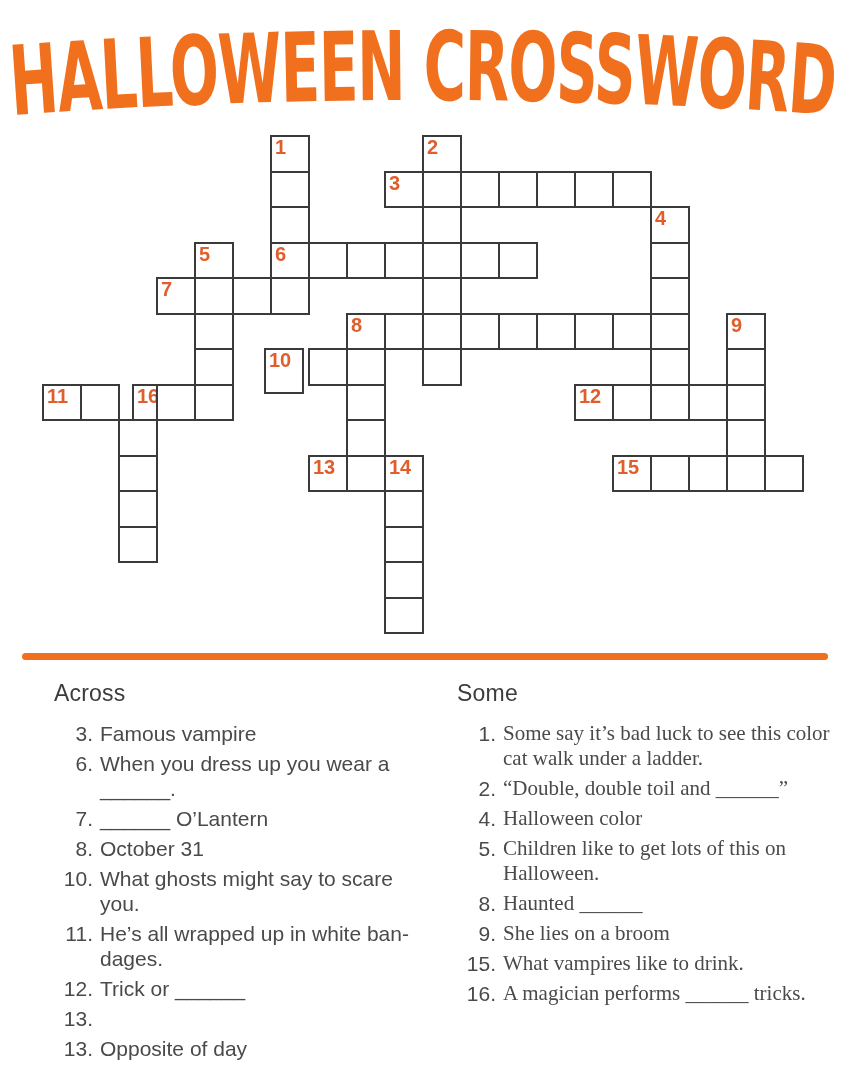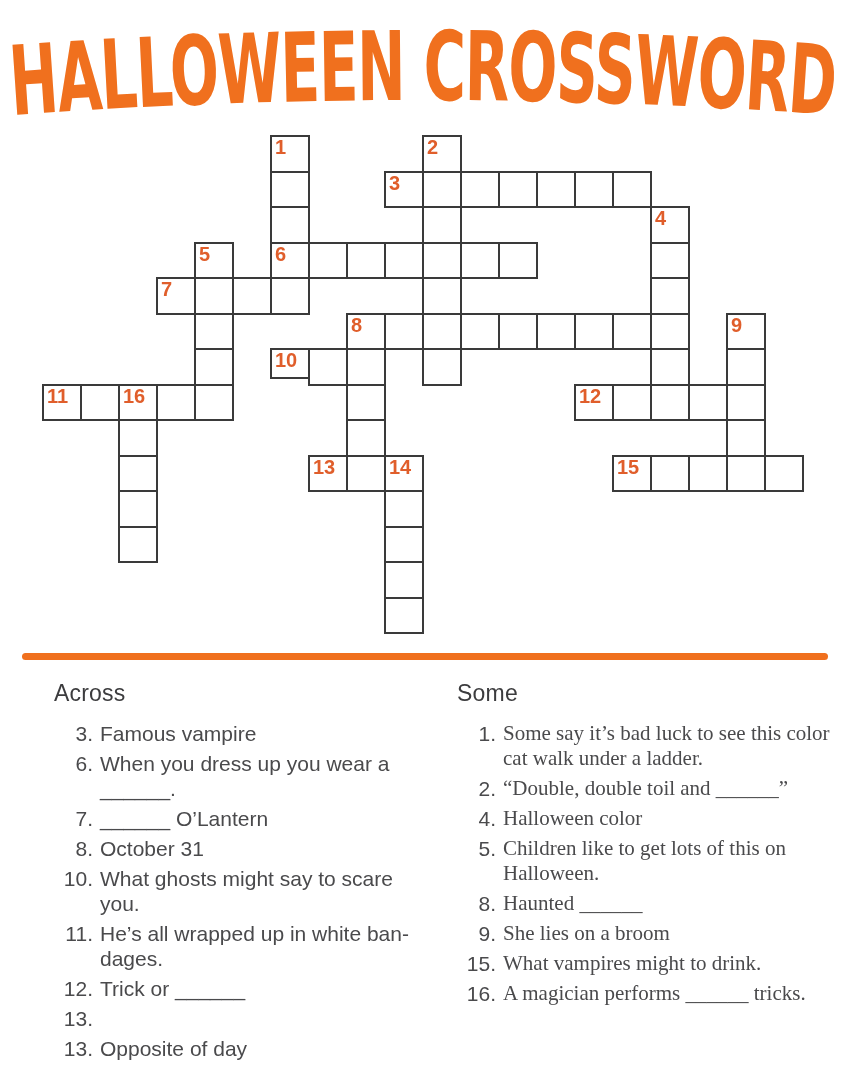--- a/index.html
+++ b/index.html
@@ -111,33 +111,33 @@
       <div class="cell" style="left: 460px; top: 312.5px; width: 40px; height: 37.5px;"></div>
       <div class="cell" style="left: 498px; top: 312.5px; width: 40px; height: 37.5px;"></div>
       <div class="cell" style="left: 536px; top: 312.5px; width: 40px; height: 37.5px;"></div>
       <div class="cell" style="left: 574px; top: 312.5px; width: 40px; height: 37.5px;"></div>
       <div class="cell" style="left: 612px; top: 312.5px; width: 40px; height: 37.5px;"></div>
       <div class="cell" style="left: 650px; top: 312.5px; width: 40px; height: 37.5px;"></div>
       <div class="cell" style="left: 726px; top: 312.5px; width: 40px; height: 37.5px;">
         <span class="cellnum">9</span>
       </div>
       <div class="cell" style="left: 194px; top: 348px; width: 40px; height: 37.5px;"></div>
-      <div class="cell" style="left: 270px; top: 348px; width: 40px; height: 31px; text-align: right;">
+      <div class="cell" style="left: 264px; top: 348px; width: 40px; height: 46px; text-align: right;">
         <span class="cellnum">10</span>
       </div>
       <div class="cell" style="left: 308px; top: 348px; width: 40px; height: 37.5px;"></div>
       <div class="cell" style="left: 346px; top: 348px; width: 40px; height: 37.5px;"></div>
       <div class="cell" style="left: 422px; top: 348px; width: 40px; height: 37.5px;"></div>
       <div class="cell" style="left: 650px; top: 348px; width: 40px; height: 37.5px;"></div>
       <div class="cell" style="left: 726px; top: 348px; width: 40px; height: 37.5px;"></div>
       <div class="cell" style="left: 42px; top: 383.5px; width: 40px; height: 37.5px;">
         <span class="cellnum">11</span>
       </div>
       <div class="cell" style="left: 80px; top: 383.5px; width: 40px; height: 37.5px;"></div>
-      <div class="cell" style="left: 118px; top: 383.5px; width: 40px; height: 37.5px;">
+      <div class="cell" style="left: 132px; top: 383.5px; width: 40px; height: 37.5px;">
         <span class="cellnum">16</span>
       </div>
       <div class="cell" style="left: 156px; top: 383.5px; width: 40px; height: 37.5px;"></div>
       <div class="cell" style="left: 194px; top: 383.5px; width: 40px; height: 37.5px;"></div>
       <div class="cell" style="left: 346px; top: 383.5px; width: 40px; height: 37.5px;"></div>
       <div class="cell" style="left: 574px; top: 383.5px; width: 40px; height: 37.5px; padding-left: 36px;">
         <span class="cellnum">12</span>
       </div>
       <div class="cell" style="left: 612px; top: 383.5px; width: 40px; height: 37.5px;"></div>
       <div class="cell" style="left: 650px; top: 383.5px; width: 40px; height: 37.5px;"></div>
@@ -234,21 +234,21 @@
         <div class="clue">
           <span class="clue-num">8.</span>
           <div class="clue-text">Haunted ______</div>
         </div>
         <div class="clue">
           <span class="clue-num">9.</span>
           <div class="clue-text">She lies on a broom</div>
         </div>
         <div class="clue">
           <span class="clue-num">15.</span>
-          <div class="clue-text">What vampires might to drink.</div>
+          <div class="clue-text">What vampires like to drink.</div>
         </div>
         <div class="clue">
           <span class="clue-num">16.</span>
           <div class="clue-text">A magician performs ______ tricks.</div>
         </div>
       </div>
   </section>
 
 </div>
 

